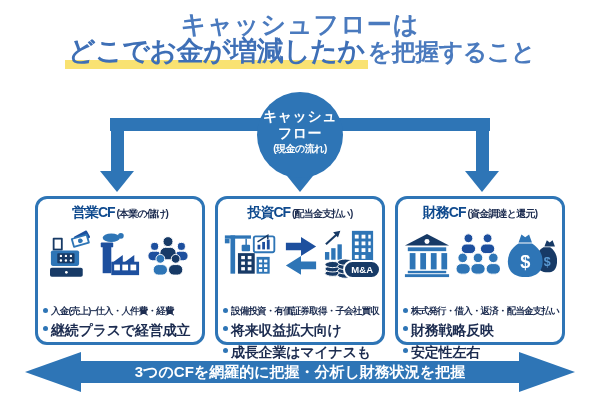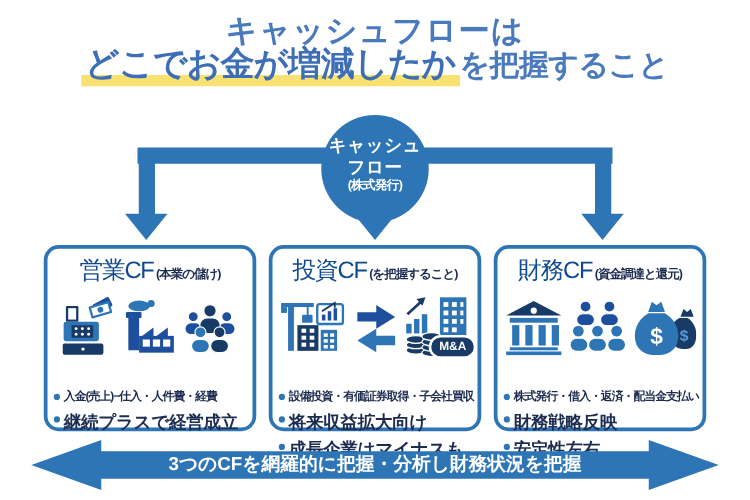--- a/index.html
+++ b/index.html
@@ -27,21 +27,21 @@
   .ahead-right{left:465px;}
   .hub{position:absolute;left:257px;top:92px;width:86px;height:86px;border-radius:50%;
       background:var(--primary_blue);color:#fff;text-align:center;box-sizing:border-box;padding-top:16px;}
   .hub-l1,.hub-l2{font-size:14px;font-weight:900;line-height:17px;letter-spacing:.5px;}
   .hub-l3{font-size:10px;font-weight:700;line-height:14px;letter-spacing:-.5px;}
   
   .cf-box{position:absolute;top:196px;width:170px;height:149px;background:#fff;
       border:3px solid var(--primary_blue);border-radius:12px;box-sizing:border-box;}
   .box1{left:35px;} .box2{left:215px;} .box3{left:395px;}
   .box-title{text-align:center;margin-top:4px;white-space:nowrap;}
-  .bt{font-size:19px;font-weight:400;color:var(--heading_blue);letter-spacing:-1px;}
+  .bt{font-size:14px;font-weight:700;color:var(--heading_blue);letter-spacing:-1px;}
   .bs{font-size:10px;font-weight:700;color:var(--text_navy);letter-spacing:-.8px;margin-left:2px;}
   .icons{position:relative;height:62px;display:flex;align-items:center;justify-content:center;gap:5px;margin-top:2px;}
   .bullets{list-style:none;margin:16px 0 0;padding:0 4px;}
   .bullets li{display:flex;align-items:flex-start;font-size:14px;font-weight:800;
       color:var(--text_navy);letter-spacing:-.2px;line-height:1.55;white-space:nowrap;}
   .bullets li.sm{font-size:9.5px;letter-spacing:-.8px;line-height:1.9;}
   .dot{width:5px;height:5px;border-radius:50%;background:var(--primary_blue);margin:6px 3px 0 1px;flex:none;}
   .rel{position:relative;display:inline-block;}
   .ma-badge{position:absolute;right:-4px;bottom:4px;background:var(--icon_navy);color:#fff;
       font-size:9.5px;font-weight:800;padding:2px 6px;border-radius:12px;border:2px solid #fff;letter-spacing:0;}
@@ -68,21 +68,21 @@
 
   <div class="hbar"></div>
   <div class="stem stem-left"></div>
   <div class="stem stem-right"></div>
   <div class="ahead ahead-left"></div>
   <div class="ahead ahead-center"></div>
   <div class="ahead ahead-right"></div>
   <div class="hub">
     <div class="hub-l1">キャッシュ</div>
     <div class="hub-l2">フロー</div>
-    <div class="hub-l3">(株式発行)</div>
+    <div class="hub-l3">(現金の流れ)</div>
   </div>
 
   <section class="cf-box box1">
     <div class="box-title"><span class="bt">営業CF</span><span class="bs">(本業の儲け)</span></div>
     <div class="icons">
       <svg width="40" height="50" viewBox="0 0 44 50">
         <rect x="27" y="1" width="16" height="9" rx="1" class="f-deep" transform="rotate(-28 35 5)"></rect>
         <g transform="rotate(-16 33 10)">
           <rect x="24" y="4" width="19" height="11" rx="1" class="f-blue"></rect>
           <rect x="26" y="6" width="15" height="7" class="f-white"></rect>
@@ -133,21 +133,21 @@
           <span>入金(売上)−仕入・人件費・経費</span>
         </li>
       <li>
           <span class="dot"></span>
           <span>継続プラスで経営成立</span>
         </li>
     </ul>
   </section>
 
   <section class="cf-box box2">
-    <div class="box-title"><span class="bt">投資CF</span><span class="bs">(を把握すること)</span></div>
+    <div class="box-title"><span class="bt">投資CF</span><span class="bs">(配当金支払い)</span></div>
     <div class="icons">
       <svg width="56" height="50" viewBox="0 0 60 52">
         <rect x="2" y="5" width="28" height="3.5" class="f-blue"></rect>
         <rect x="8" y="5" width="5" height="41" class="f-blue"></rect>
         <rect x="2" y="8.5" width="5" height="5" class="f-blue"></rect>
         <rect x="24" y="8.5" width="1.6" height="7" class="f-blue"></rect>
         <rect x="20" y="15" width="9" height="7" rx="1" class="f-blue"></rect>
         <rect x="33" y="6" width="22" height="17" rx="2" fill="#fff" stroke="#2e75b6" stroke-width="2"></rect>
         <rect x="37" y="15" width="3" height="5" class="f-deep"></rect>
           <rect x="42" y="12" width="3" height="8" class="f-deep"></rect>

